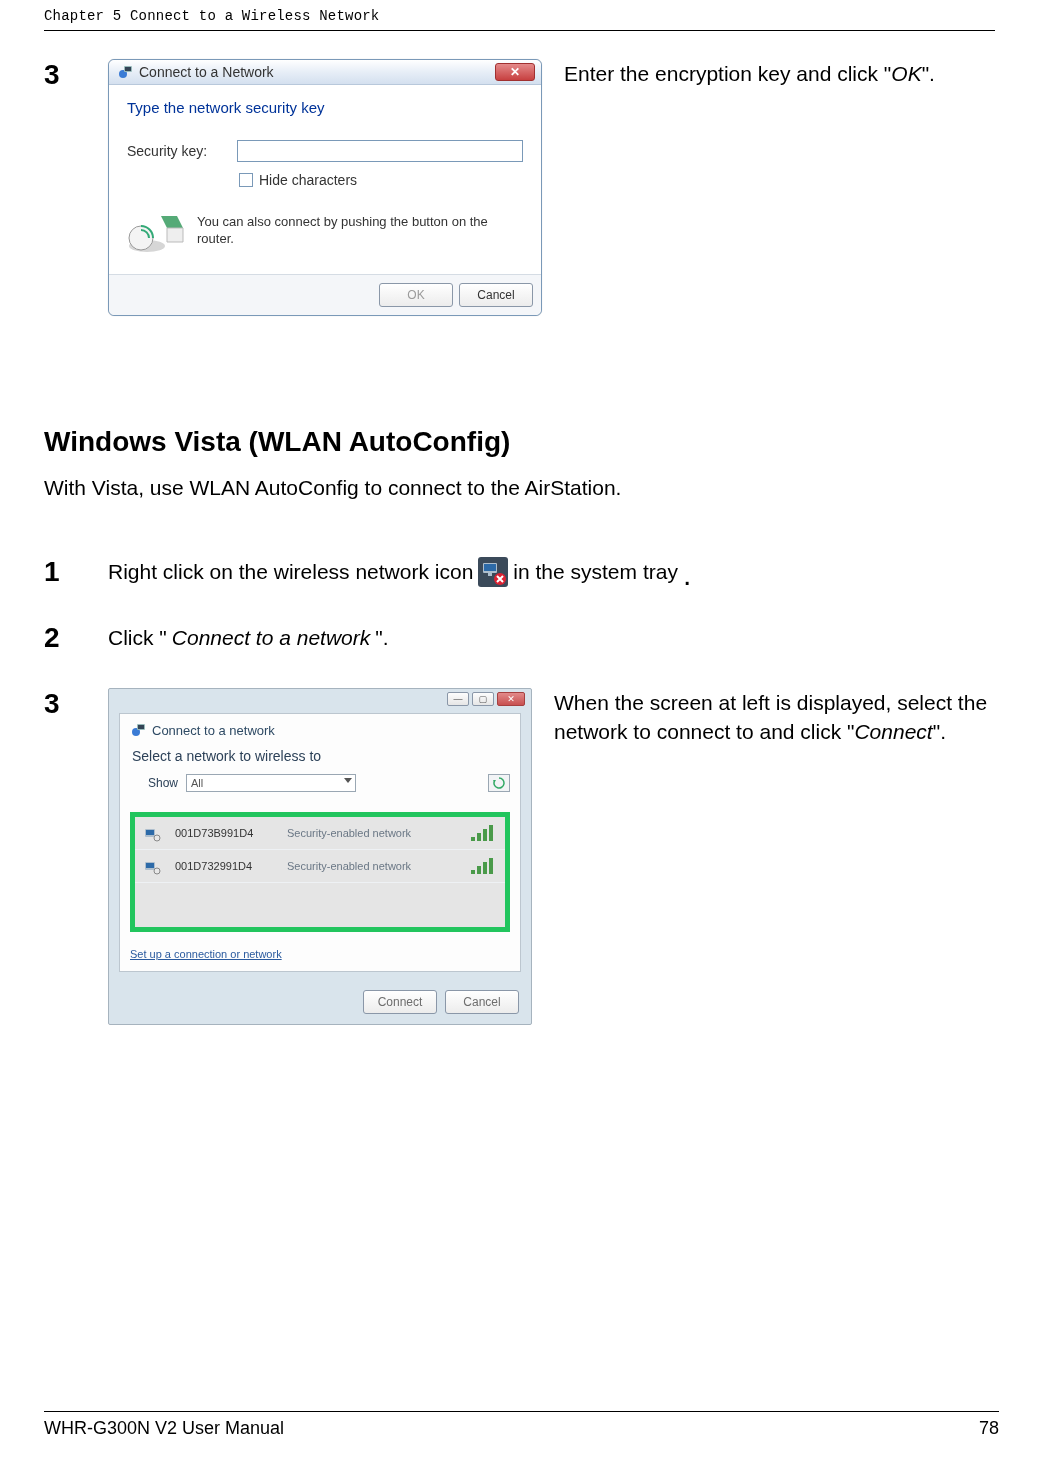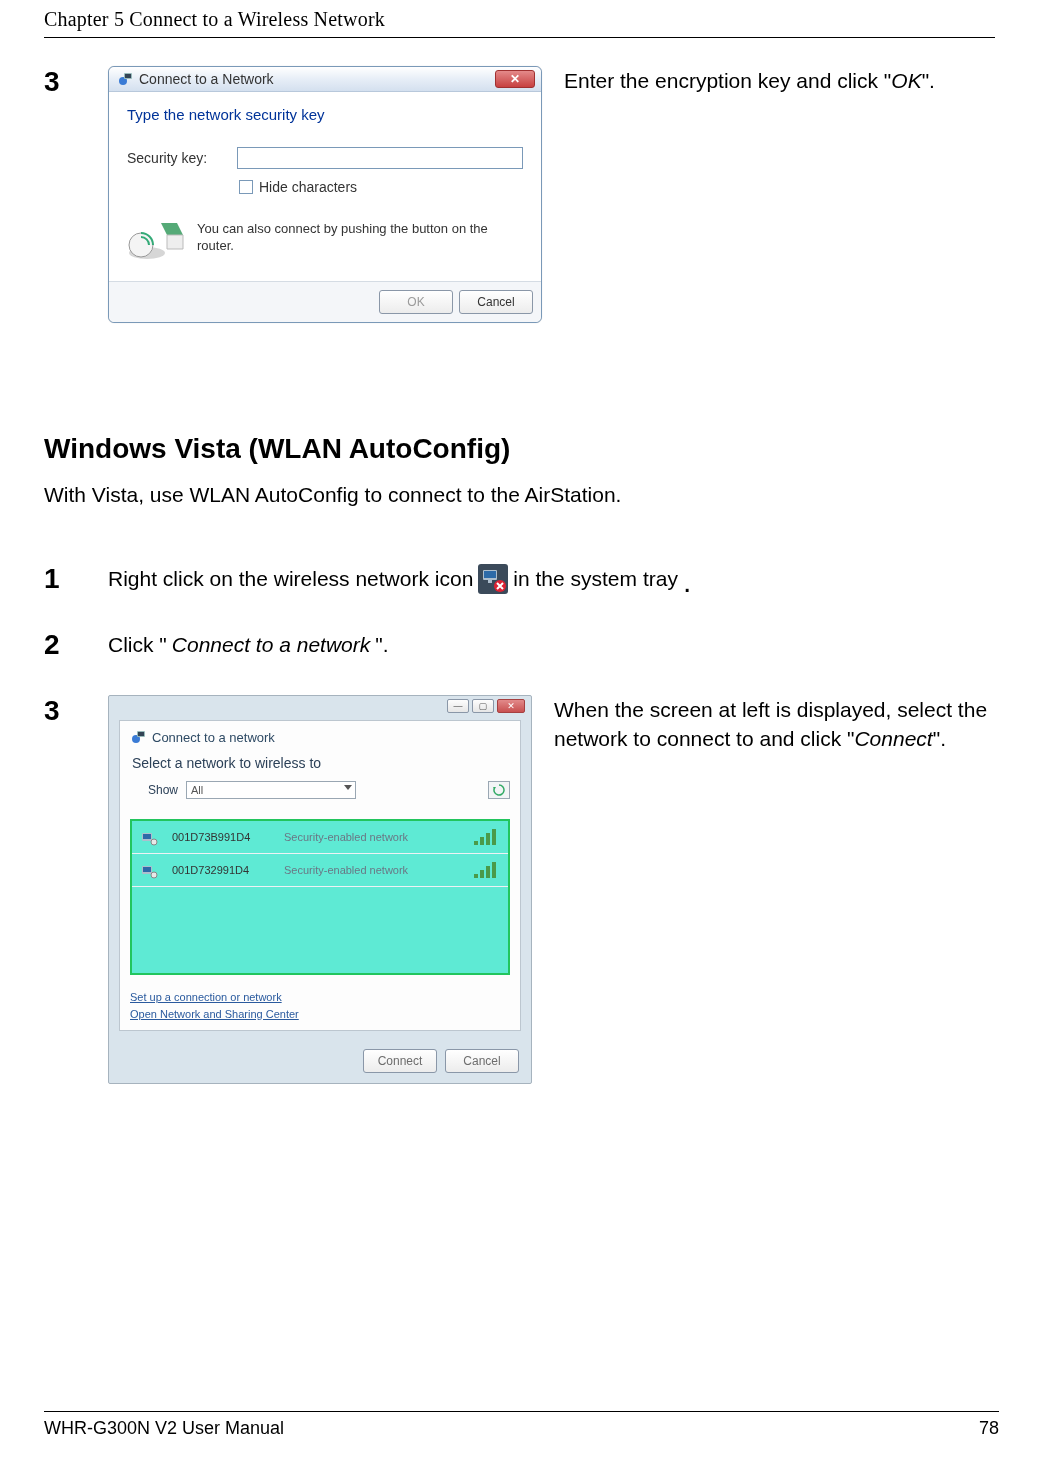--- a/index.html
+++ b/index.html
@@ -15,22 +15,22 @@
   .page {
     padding: 0 44px;
   }
   .header {
     border-bottom: 1px solid #000;
     padding-bottom: 6px;
     margin-bottom: 28px;
     padding-top: 8px;
   }
   .chapter {
-    font-family: Liberation Serif, serif;
-    font-size: 20px;
+    font-family: Liberation Mono, monospace;
+    font-size: 14px;
     letter-spacing: 0.2px;
   }
   .row {
     display: flex;
     align-items: flex-start;
   }
   .step-num {
     font-family: "Myriad Pro", Arial, sans-serif;
     font-weight: 700;
     font-size: 28px;
@@ -266,23 +266,23 @@
   .combo {
     width: 170px; height: 18px; border:1px solid #9aa7b3; background:#fff; position:relative; display:flex; align-items:center; padding-left:4px; font-size:11px; color:#555;
   }
   .combo::after {
     content:""; position:absolute; right:3px; top:3px; width:0;height:0;border-left:4px solid transparent;border-right:4px solid transparent;border-top:5px solid #555;
   }
   .refresh {
     width: 22px; height: 18px; border:1px solid #9aa7b3; background:#f2f4f6; display:flex;align-items:center;justify-content:center;
   }
   .net-list {
-    border: 2px solid #22c55e;
-    background: #5eead4;
-    height: 156px;
+    border: 5px solid #22c55e;
+    background: #e5e5e5;
+    height: 120px;
     overflow: hidden;
   }
   .net-row {
     display: flex;
     align-items: center;
     padding: 6px 8px;
     gap: 12px;
     border-bottom: 1px solid #eef1f4;
   }
   .net-ico { width:20px; height:20px; flex:0 0 20px; }
@@ -488,21 +488,20 @@
                   <rect x="0" y="12" width="4" height="4" fill="#4a9a4a"></rect>
                   <rect x="6" y="8" width="4" height="8" fill="#4a9a4a"></rect>
                   <rect x="12" y="4" width="4" height="12" fill="#4a9a4a"></rect>
                   <rect x="18" y="0" width="4" height="16" fill="#4a9a4a"></rect>
                 </svg>
             </span>
           </div>
         </div>
         <div class="links">
           <a>Set up a connection or network</a>
-          <a>Open Network and Sharing Center</a>
         </div>
       </div>
       <div class="vista-foot">
         <div class="vbtn">Connect</div>
         <div class="vbtn">Cancel</div>
       </div>
     </div>
 
     <div class="side-text" style="max-width:440px;">
       <span>When the screen at left is displayed, select the network to connect to and click "</span><span class="italic">Connect</span><span>".</span>

